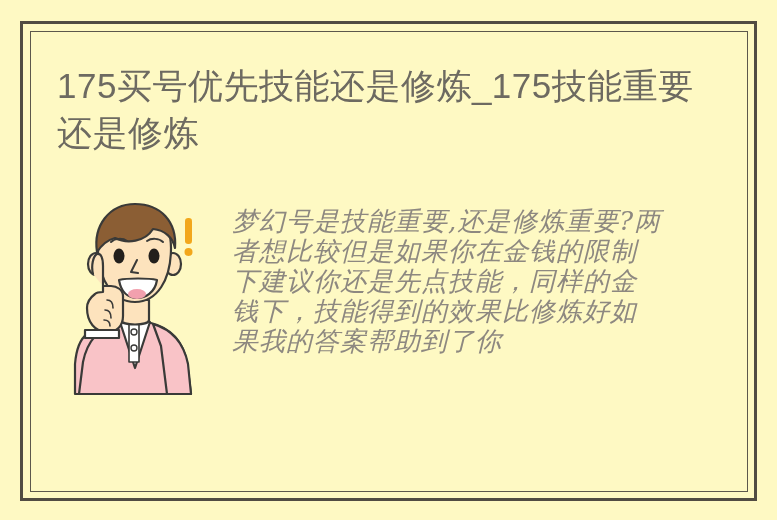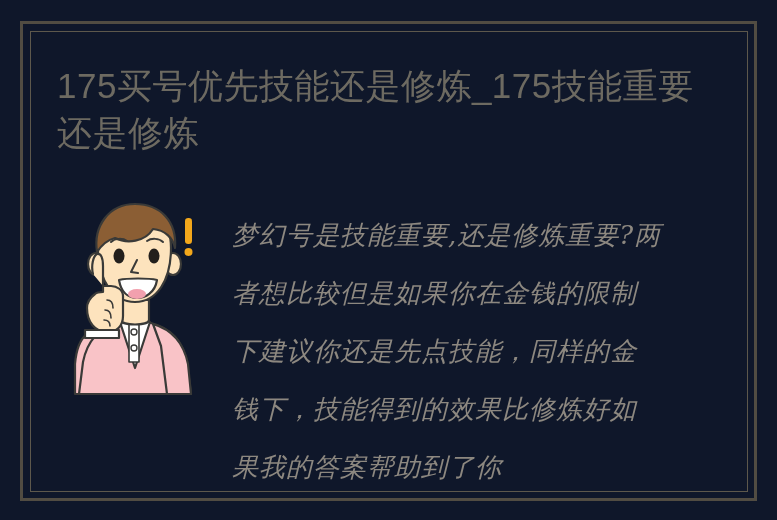--- a/index.html
+++ b/index.html
@@ -11,21 +11,21 @@
     height: 520px;
     background: #fbfaf3;
     font-family: "Liberation Sans", sans-serif;
     overflow: hidden;
   }
 
   .page {
     position: relative;
     width: 777px;
     height: 520px;
-    background: #0f172a;
+    background: #fef9c3;
     box-sizing: border-box;
   }
 
   
   .frame-outer {
     position: absolute;
     left: 20px;
     top: 21px;
     width: 737px;
     height: 480px;
@@ -79,21 +79,21 @@
   }
 
   
   .body-text {
     position: absolute;
     left: 175px;
     top: 10px;
     width: 430px;
     color: #8d8880;
     font-size: 26px;
-    line-height: 58px;
+    line-height: 30px;
     font-family: "DejaVu Serif", serif;
     font-style: italic;
     letter-spacing: 1px;
     white-space: pre-wrap;
     word-break: break-all;
   }
 </style>
 </head>
 <body>
 

